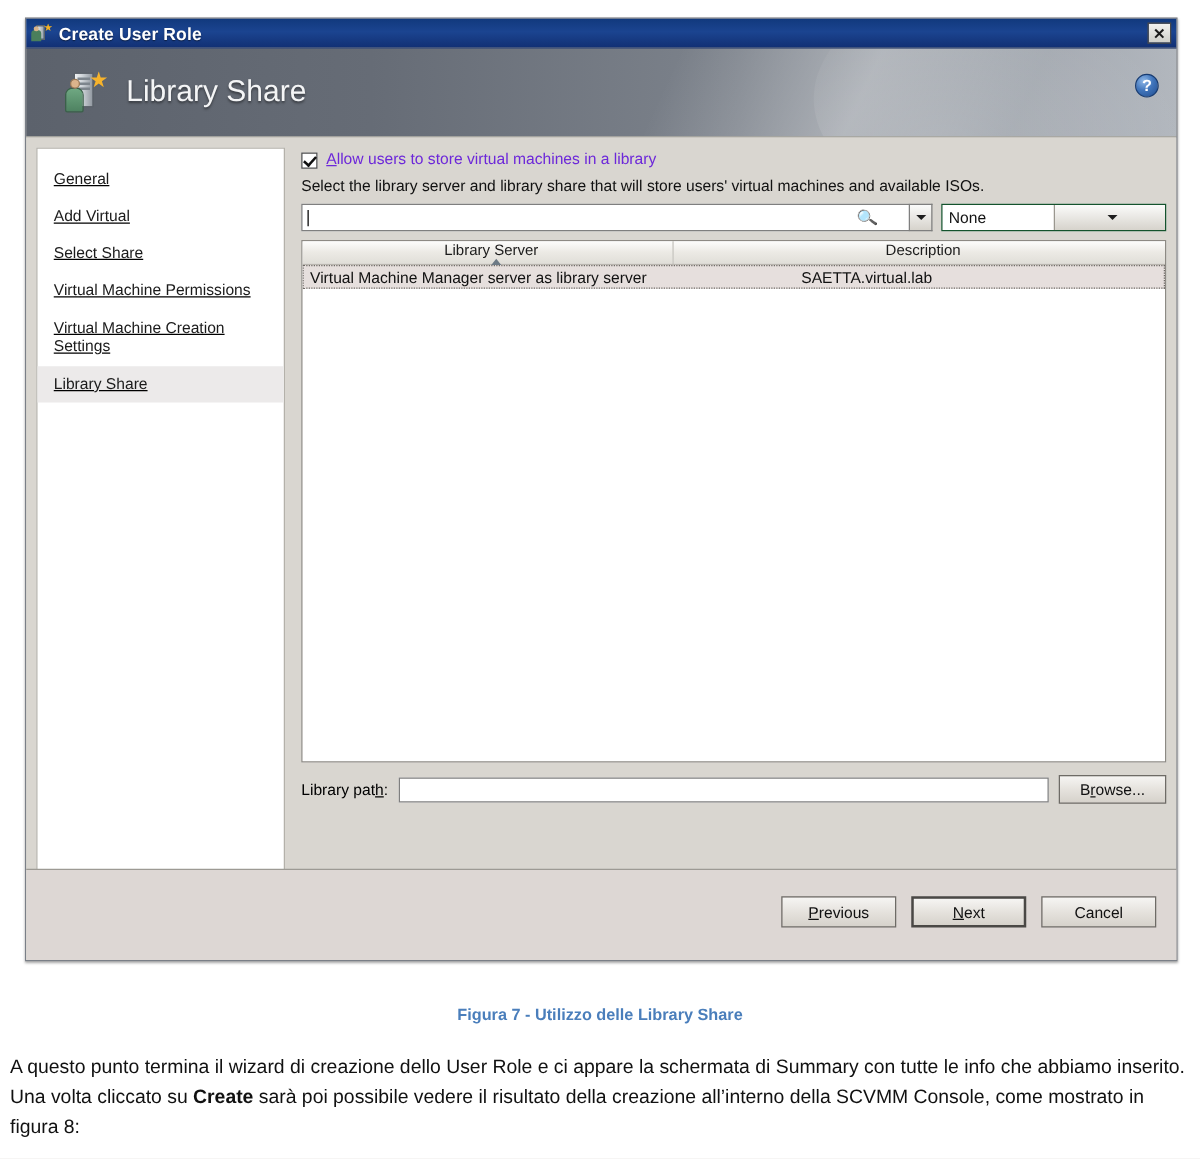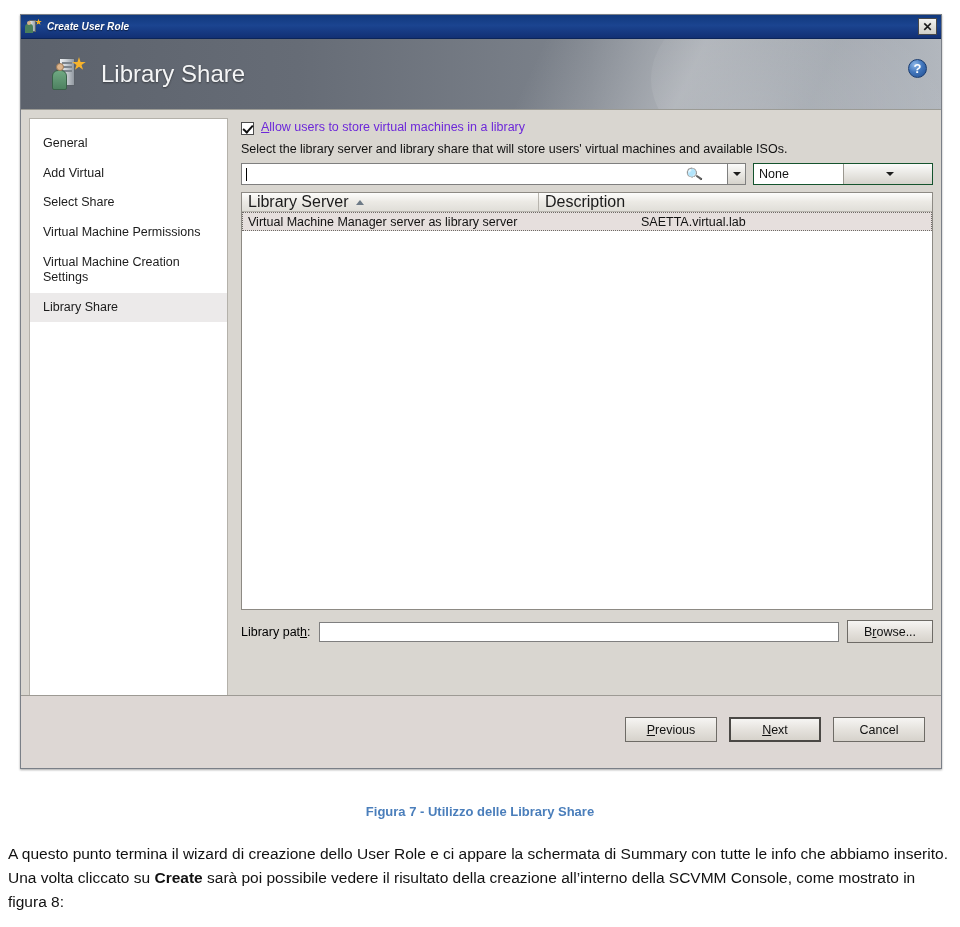--- a/index.html
+++ b/index.html
@@ -46,24 +46,23 @@
   }
   .title-icon .person:before{
     content:"";position:absolute;left:2px;top:-3px;width:4px;height:4px;
     border-radius:50%;background:#d9b48a;
   }
   .title-icon .star{
     position:absolute;right:-1px;top:0px;width:7px;height:7px;background:#f5b223;
     clip-path:polygon(50% 0%,61% 35%,98% 35%,68% 57%,79% 91%,50% 70%,21% 91%,32% 57%,2% 35%,39% 35%);
   }
   .titlebar .title-text{
-    color:#ffffff;font-size:10px;font-weight:bold;
+    color:#ffffff;font-size:14px;font-weight:bold;
     letter-spacing:.1px;flex:1;
     text-shadow:0 1px 1px rgba(0,0,0,.5);
-    font-style:italic;
   }
   .btn-close{
     width:19px;height:17px;
     background:linear-gradient(to bottom,#f2f2f0,#cfcfc9);
     border:1px solid #4a4a4a;
     box-sizing:border-box;
     display:flex;align-items:center;justify-content:center;
     font-size:12px;font-weight:bold;color:#1a1a1a;
     font-family:"Liberation Sans", sans-serif;
     line-height:1;cursor:pointer;
@@ -135,20 +134,21 @@
   }
 
   
   .sidebar{
     position:absolute;left:8px;top:8px;
     width:199px;height:636px;
     background:#ffffff;
     border:1px solid #b4b1aa;
     box-sizing:border-box;
     padding:10px 0 0 0;
+    text-decoration:underline;
   }
   .nav-item{
     padding:7px 12px 7px 13px;
     font-size:12.5px;color:#1b1b1b;
     line-height:1.25;
     cursor:pointer;
   }
   .nav-item.selected{ background:#eceaea; }
   .nav-item.disabled{ color:#9b9b9b;cursor:default; }
 
@@ -215,24 +215,25 @@
     background:#fff;
     border:1px solid #8d8a84;
     box-sizing:border-box;
     overflow:hidden;
   }
   .thead{display:flex;height:19px;}
   .th{
     background:linear-gradient(to bottom,#fdfdfc 0%,#eceae5 48%,#e0ded8 100%);
     border-right:1px solid #b8b5ae;
     border-bottom:1px solid #b8b5ae;
-    font-size:16px;color:#1b1b1b;
+    font-size:12px;color:#1b1b1b;
     display:flex;align-items:center;
     padding-left:6px;box-sizing:border-box;
     cursor:pointer;
+    flex-direction:column;
   }
   .th.c1{width:297px;}
   .th.c2{flex:1;border-right:none;}
   .sort-asc{
     margin-left:8px;width:0;height:0;
     border-left:4px solid transparent;border-right:4px solid transparent;
     border-bottom:5px solid #6d7a86;
   }
   .trow{
     display:flex;height:19px;align-items:center;

